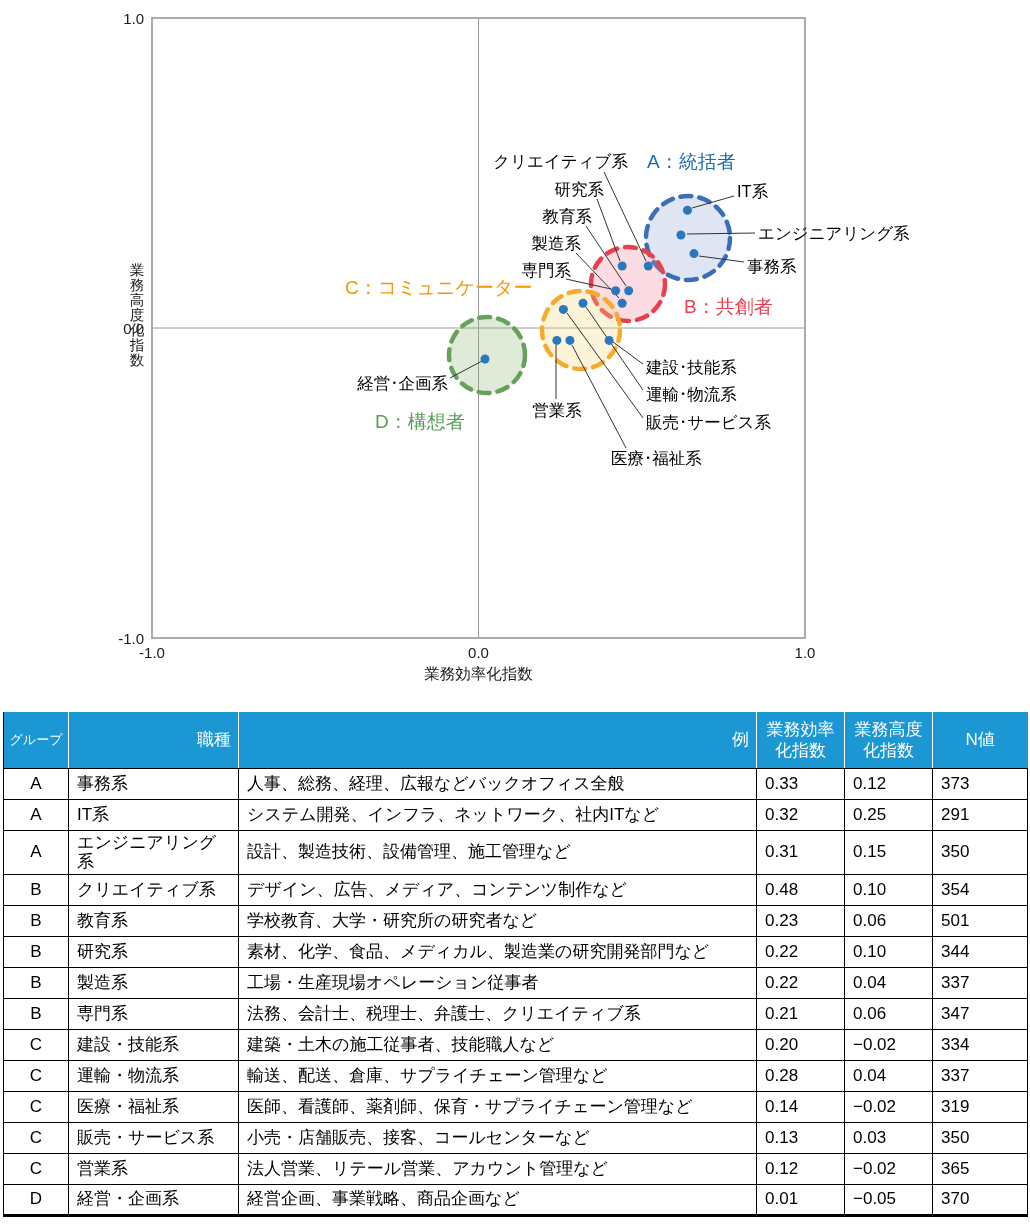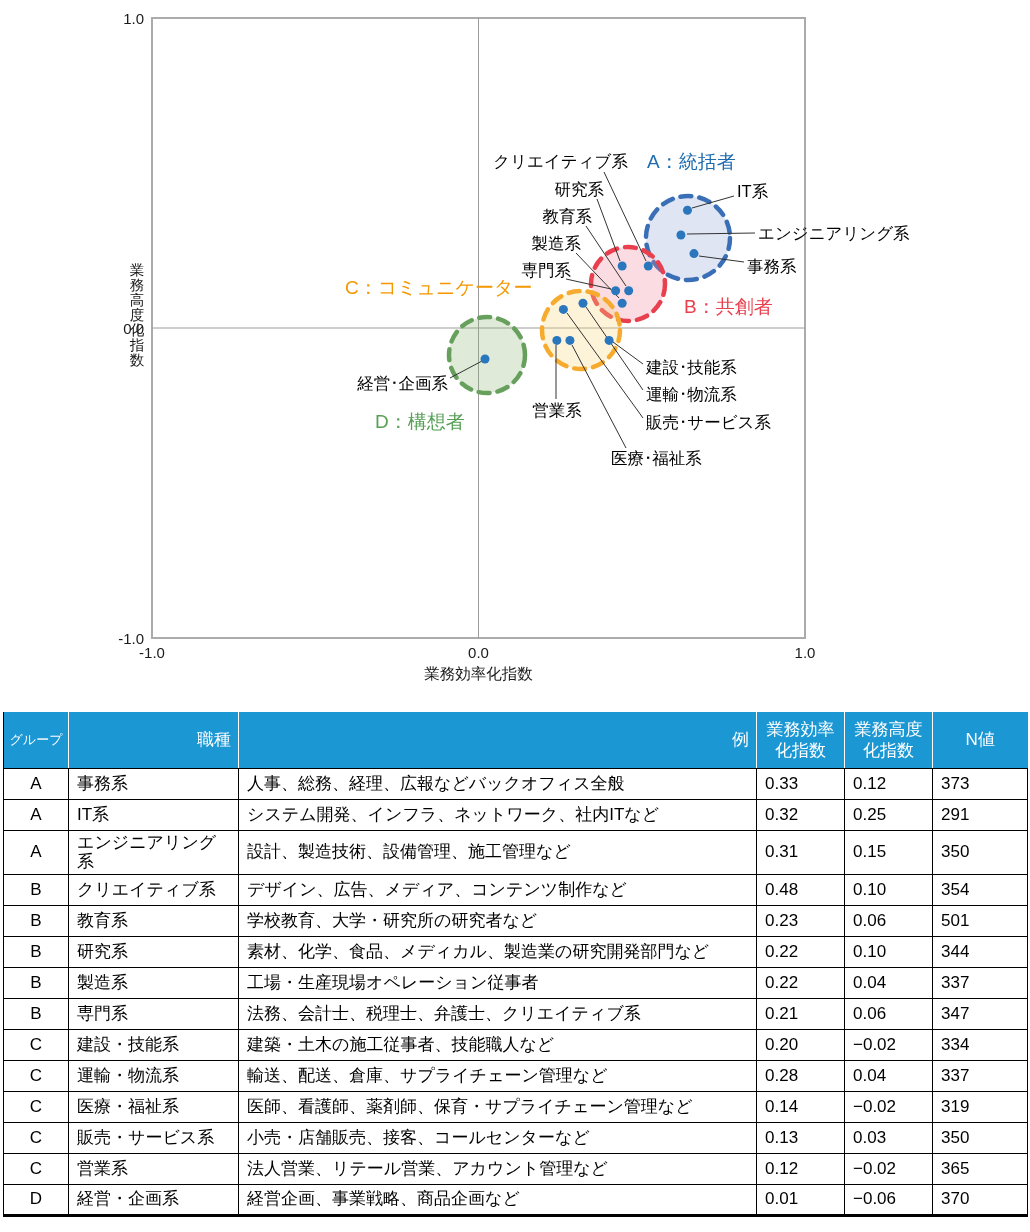--- a/index.html
+++ b/index.html
@@ -226,19 +226,19 @@
             <td class="c-ex">法人営業、リテール営業、アカウント管理など</td>
             <td class="c-num">0.12</td>
             <td class="c-num">−0.02</td>
             <td class="c-num">365</td>
           </tr>
           <tr>
             <td class="c-group">D</td>
             <td class="c-occ">経営・企画系</td>
             <td class="c-ex">経営企画、事業戦略、商品企画など</td>
             <td class="c-num">0.01</td>
-            <td class="c-num">−0.06</td>
+            <td class="c-num">−0.05</td>
             <td class="c-num">370</td>
           </tr>
         </tbody>
     </table>
   </div>
 </div>
 
 </body></html>

